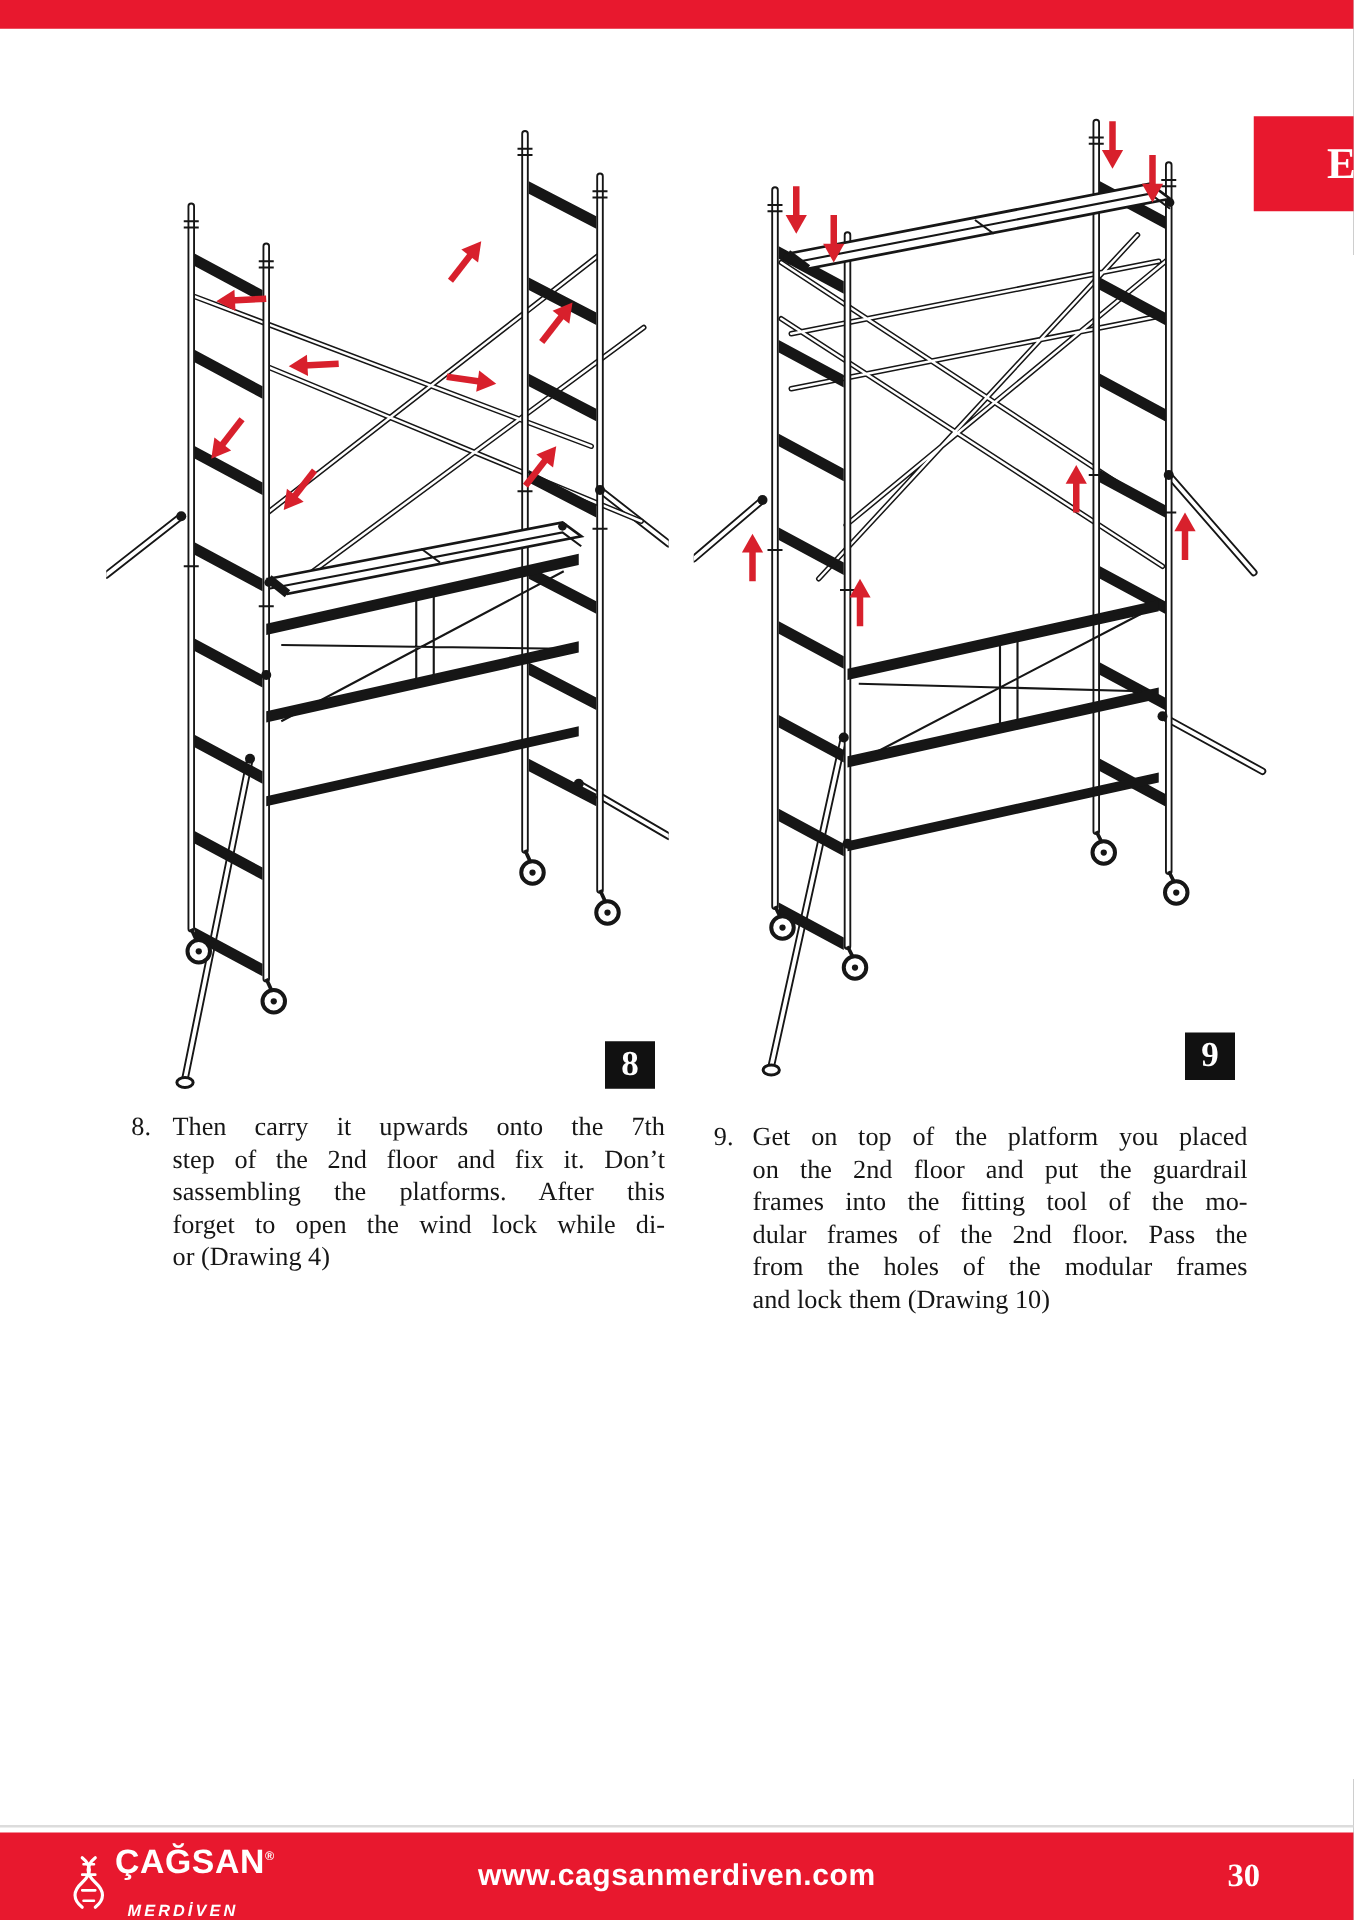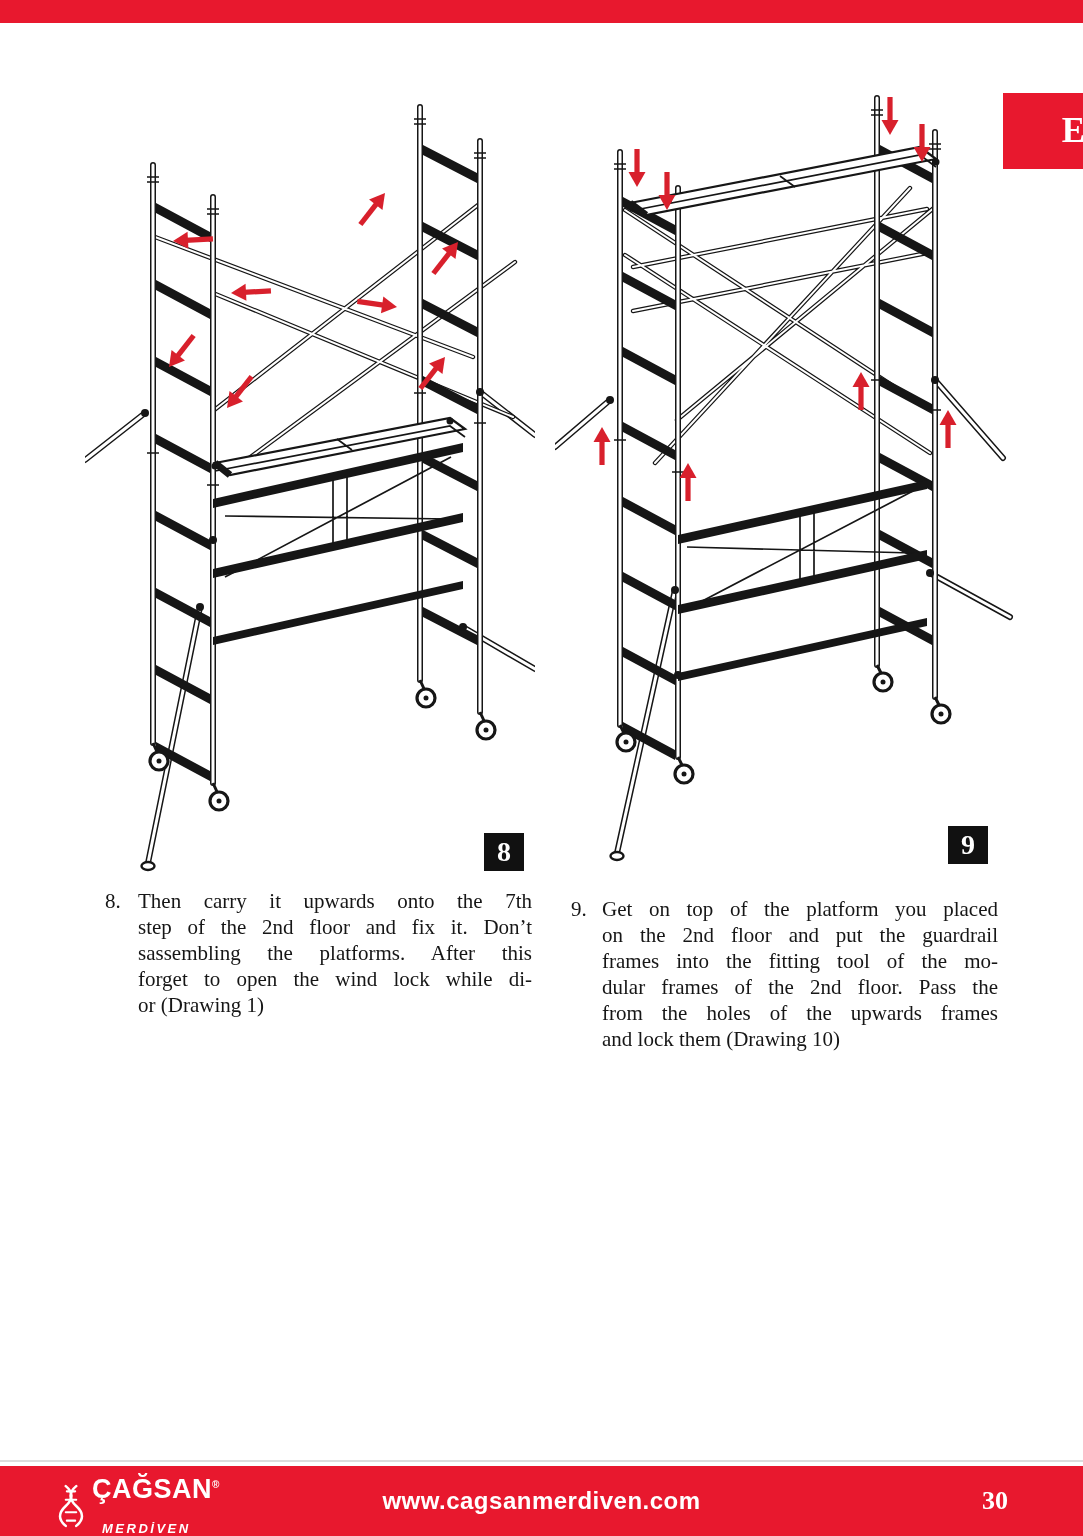--- a/index.html
+++ b/index.html
@@ -280,32 +280,32 @@
   <div class="fig-badge badge-8">8</div>
   <div class="fig-badge badge-9">9</div>
 
   <div class="para para-8">
     <span class="num">8.</span>
     <span class="body">
       <span class="line">Then carry it upwards onto the 7th</span>
       <span class="line">step of the 2nd floor and fix it. Don’t</span>
       <span class="line">sassembling the platforms. After this</span>
       <span class="line">forget to open the wind lock while di-</span>
-      <span class="line">or (Drawing 1)</span>
+      <span class="line">or (Drawing 4)</span>
     </span>
   </div>
 
   <div class="para para-9">
     <span class="num">9.</span>
     <span class="body">
       <span class="line">Get on top of the platform you placed</span>
       <span class="line">on the 2nd floor and put the guardrail</span>
       <span class="line">frames into the fitting tool of the mo-</span>
       <span class="line">dular frames of the 2nd floor. Pass the</span>
-      <span class="line">from the holes of the upwards frames</span>
+      <span class="line">from the holes of the modular frames</span>
       <span class="line">and lock them (Drawing 10)</span>
     </span>
   </div>
 
   <div class="footer-sep"></div>
 
   <div class="footer">
     <div class="logo">
       <svg class="logo-icon" width="26" height="46" viewBox="0 0 24 44" aria-hidden="true">
         <g fill="none" stroke="#ffffff" stroke-width="2.4" stroke-linecap="round">

